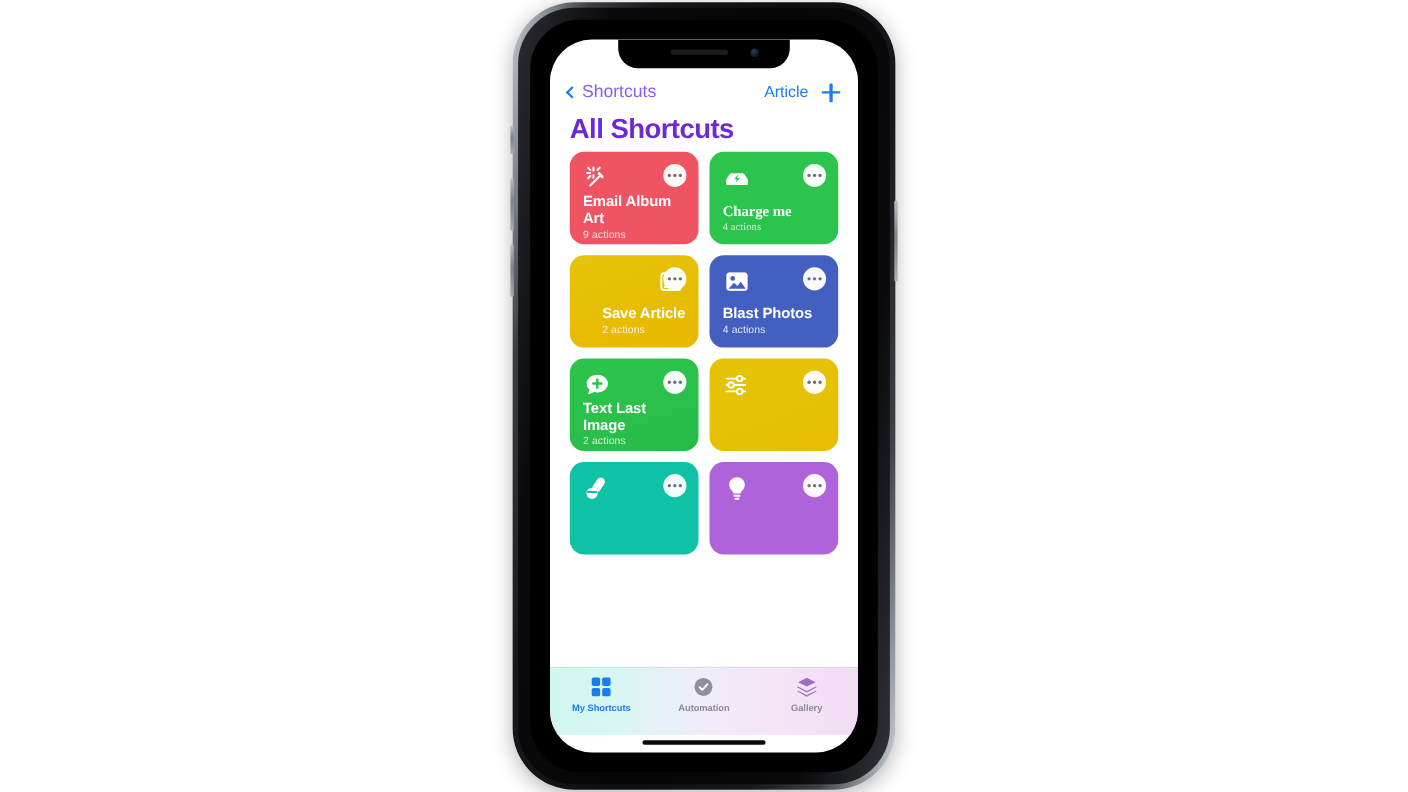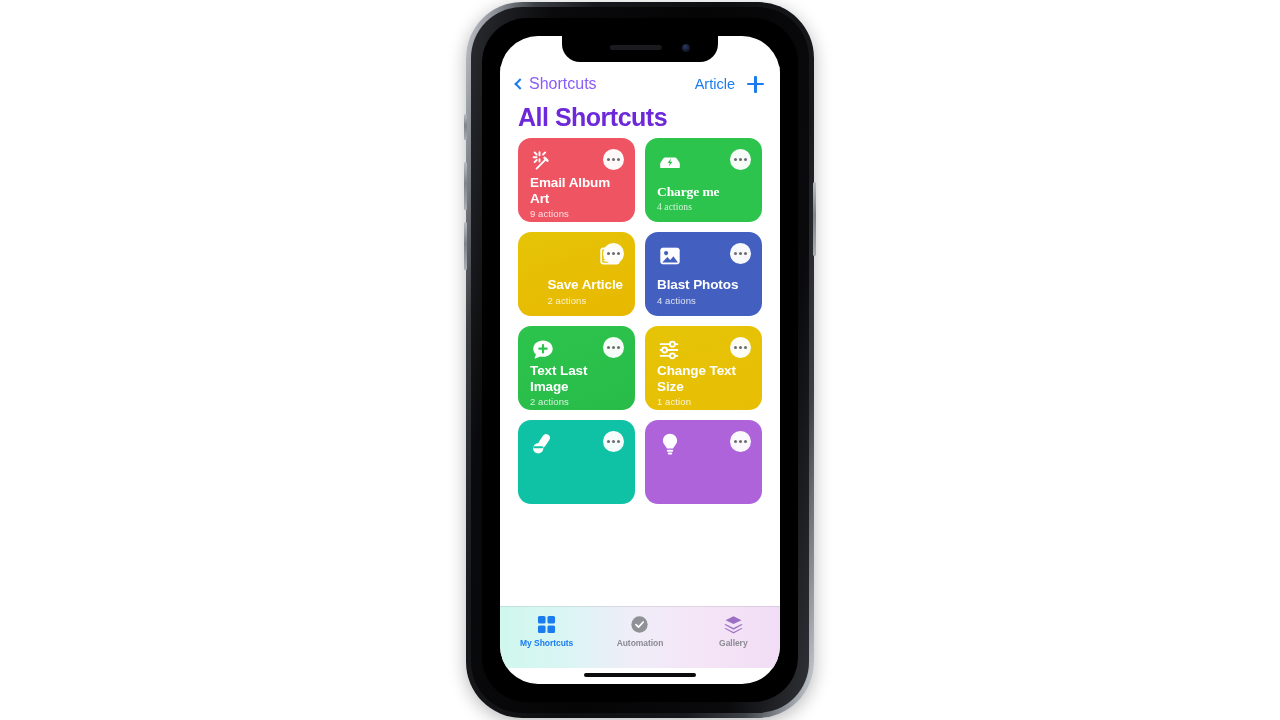--- a/index.html
+++ b/index.html
@@ -297,24 +297,20 @@
                       <circle cx="15.4" cy="7.2" r="2.5" fill="#E5C406"></circle>
                       <circle cx="7.6" cy="13" r="2.5" fill="#E5C406"></circle>
                       <circle cx="15.4" cy="18.8" r="2.5" fill="#E5C406"></circle>
                     </svg>
                   </div>
                   <div class="dots">
                     <i></i>
                     <i></i>
                     <i></i>
                   </div>
-                  <div class="tile-foot">
-                    <div class="tile-name">Change Text Size</div>
-                    <div class="tile-actions">1 action</div>
-                  </div>
                 </div>
                 <div class="tile" style="background: linear-gradient(160deg, rgb(16, 194, 165) 0%, rgb(16, 194, 165) 100%);">
                   <div class="tile-icon">
                     <svg viewBox="0 0 26 26" fill="#fff">
                       <rect x="10.4" y="2.6" width="7.6" height="14.4" rx="3.8" transform="rotate(34 14.2 9.8)"></rect>
                       <circle cx="8.2" cy="17.4" r="5.1"></circle>
                       <path d="M4.3 16.2h7.8" stroke="#10C2A5" stroke-width="1.9" stroke-linecap="round"></path>
                     </svg>
                   </div>
                   <div class="dots">

